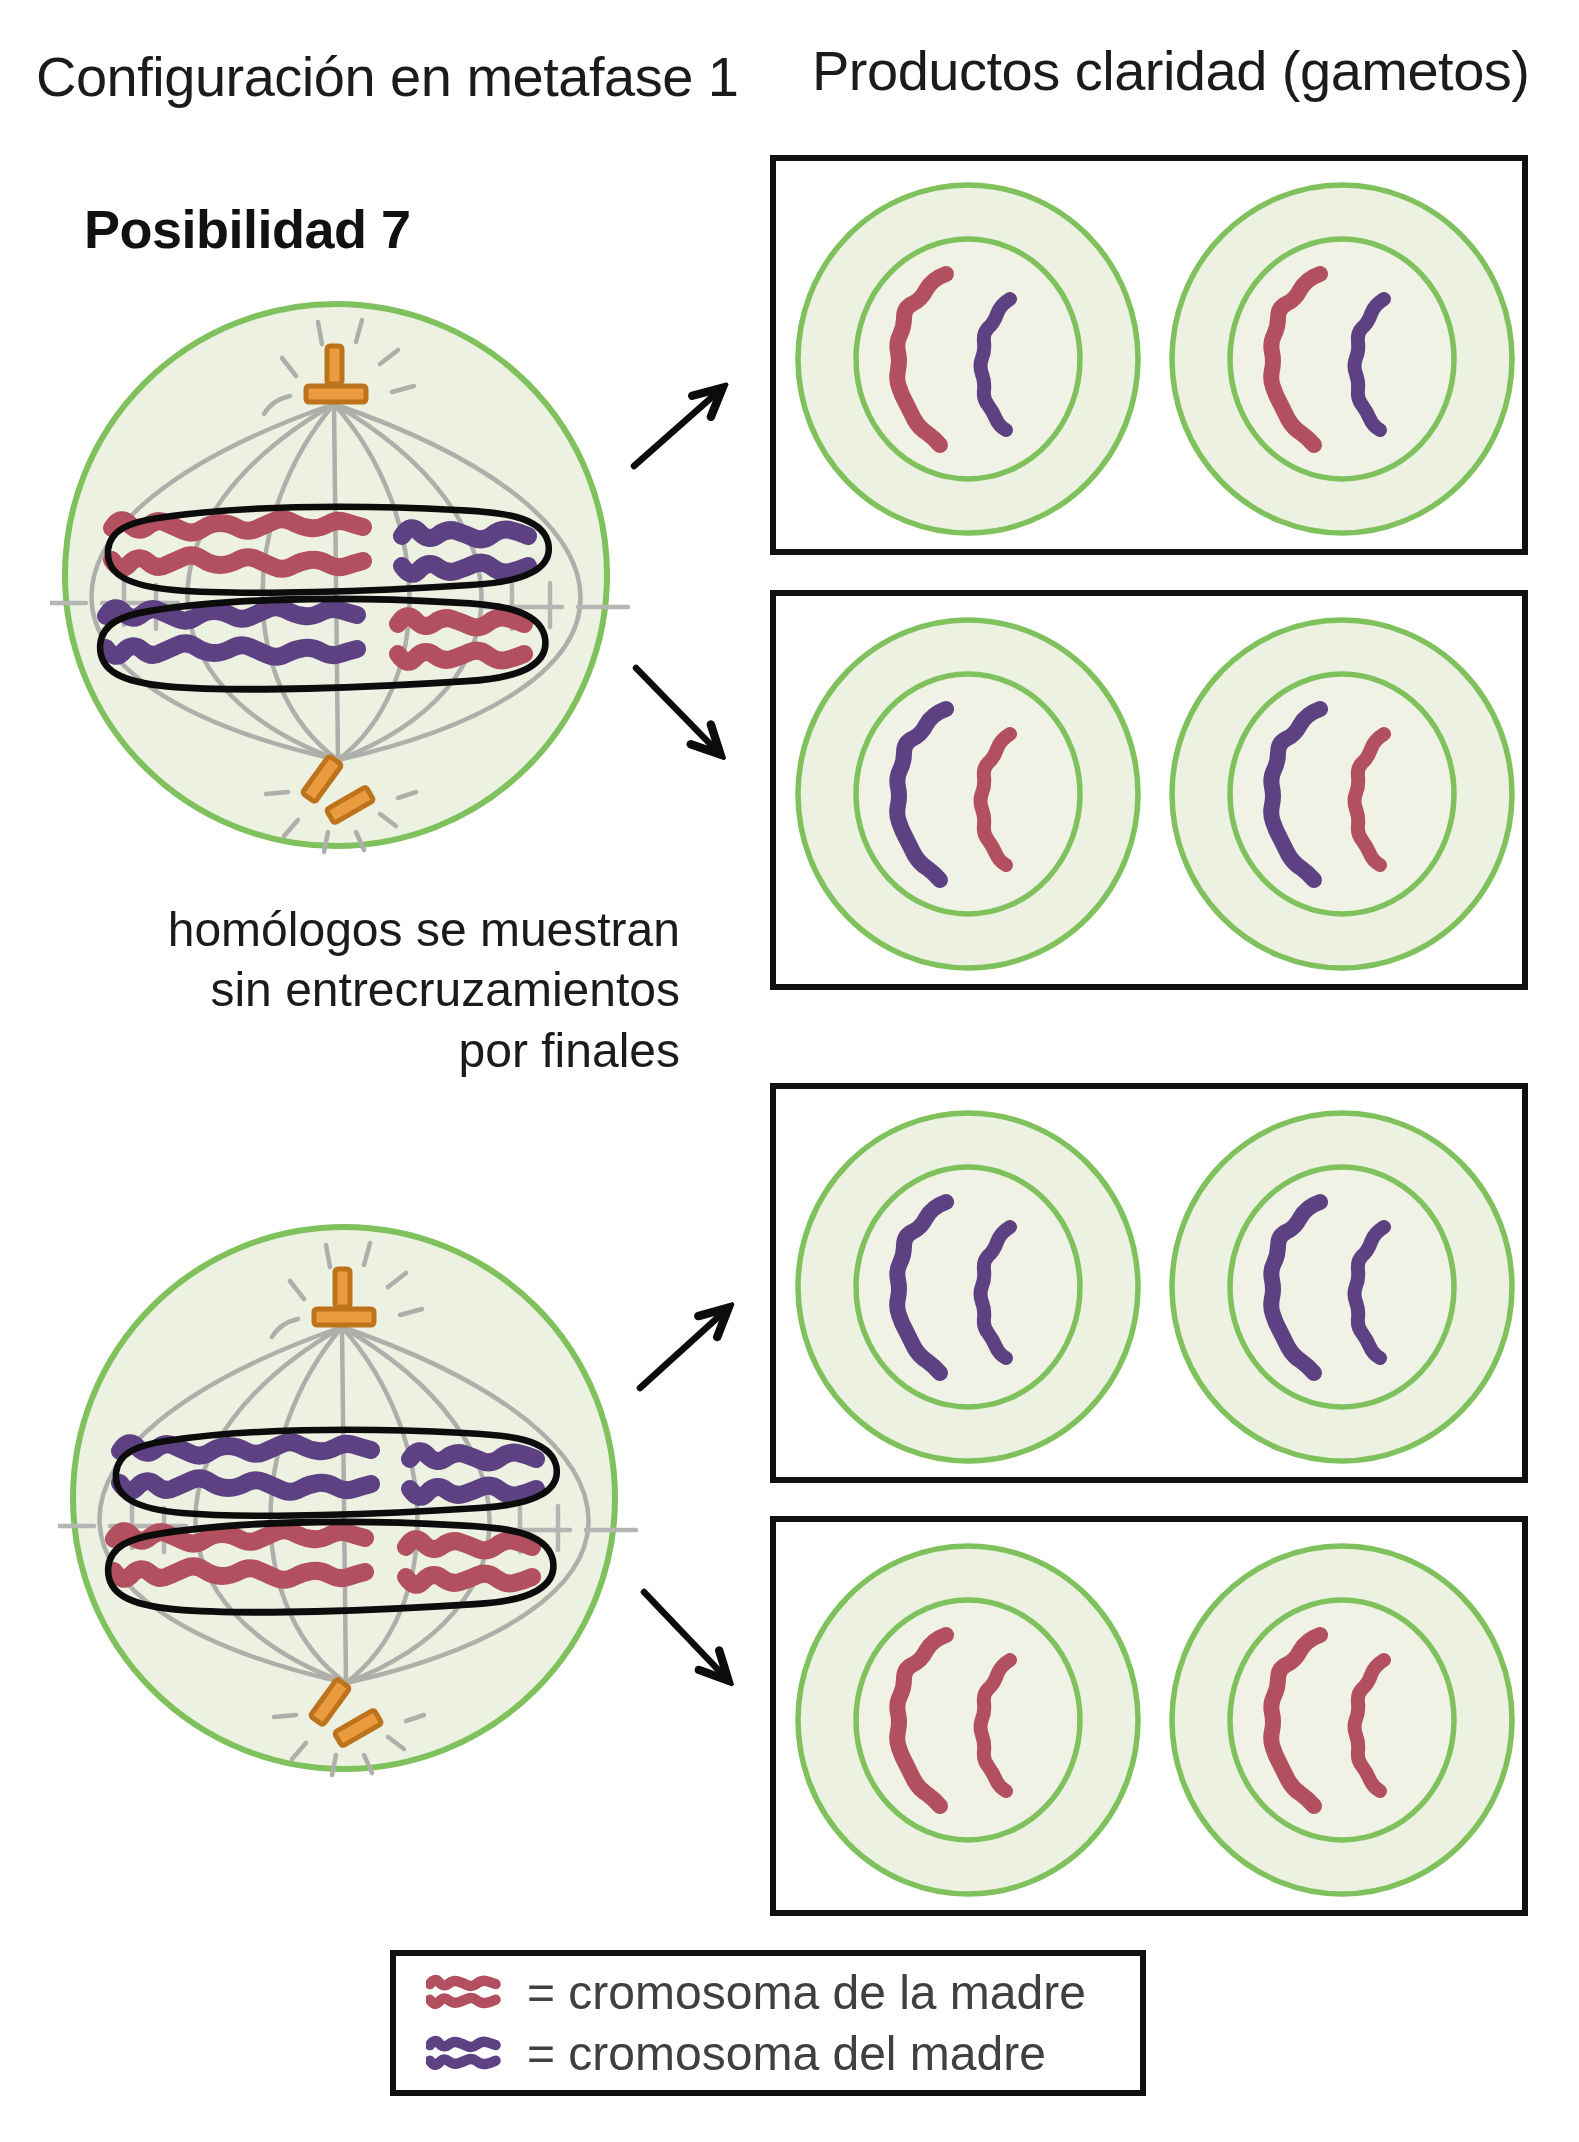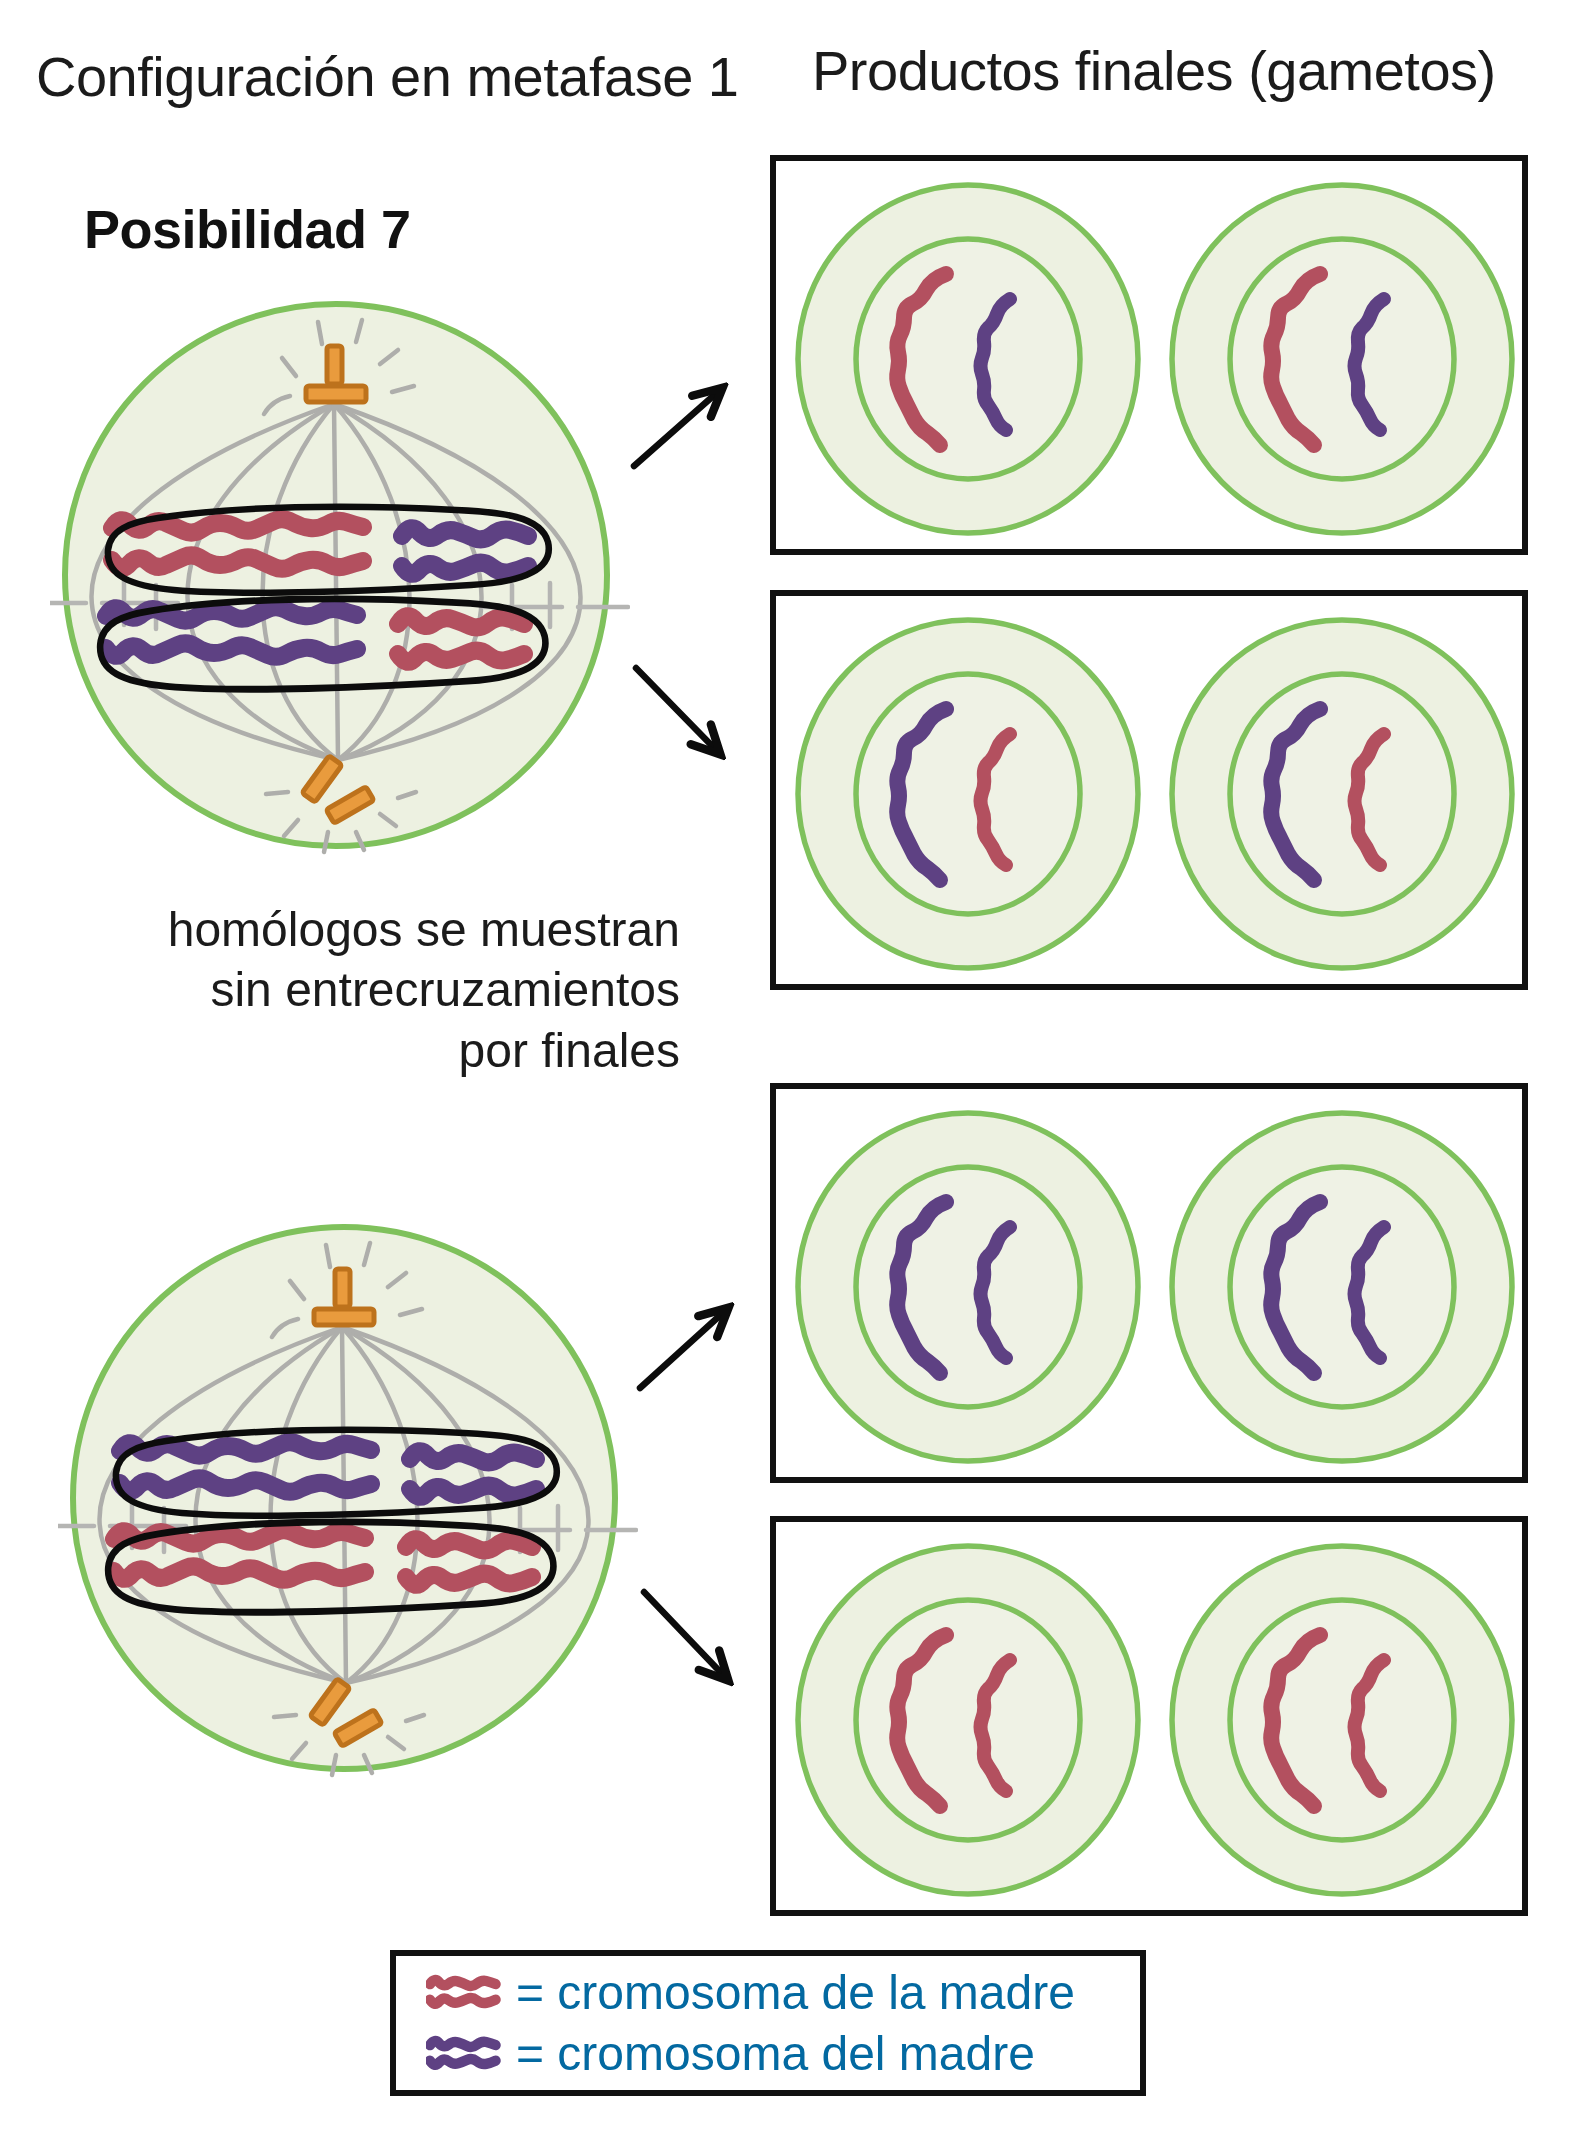--- a/index.html
+++ b/index.html
@@ -5,21 +5,21 @@
   html,body { margin:0; padding:0; background:#ffffff; }
   body { font-family:"Liberation Sans", sans-serif; }
   .canvas { position:relative; width:1579px; height:2142px; background:#ffffff; overflow:hidden; }
   .abs { position:absolute; }
   .title { font-size:56px; letter-spacing:-0.5px; color:#1b1b1b; white-space:nowrap; }
   .header { font-size:54px; font-weight:700; letter-spacing:-0.5px; color:#111111; white-space:nowrap; }
   .note { font-size:48px; line-height:1.26; color:#1b1b1b; text-align:right; }
   .gbox { position:absolute; left:770px; width:758px; height:400px; border:6px solid #111111; background:#ffffff; box-sizing:border-box; }
   .gbox svg { display:block; }
   .legend-box { position:absolute; left:390px; top:1950px; width:756px; height:146px; border:6px solid #111111; box-sizing:border-box; background:#ffffff; display:flex; flex-direction:column; justify-content:center; gap:6px; padding-left:30px; }
-  .legend-row { display:flex; align-items:center; gap:14px; font-size:48px; color:#0369a1; white-space:nowrap; }
+  .legend-row { display:flex; align-items:center; gap:25px; font-size:48px; color:#404040; white-space:nowrap; }
   svg use { fill:none; stroke-linecap:round; stroke-linejoin:round; }
   svg .ln { fill:none; stroke-linecap:round; }
   .overlay { pointer-events:none; }
 </style>
 </head>
 <body>
 
 <div class="canvas">
 
   <svg width="0" height="0" style="position:absolute" aria-hidden="true">
@@ -29,21 +29,21 @@
       <path id="chrL" d="M 56 3 q -14 5 -20 16 q -5 10 -14 14 q -8 4 -8 14 q 0 9 -4 17 q -4 8 -2 17 q 2 9 0 18 q -2 9 1 17 q 3 9 7 16 q 4 8 8 16 q 5 9 13 14 q 7 5 13 12"></path>
       <path id="chrS" d="M 34 2 q -10 6 -13 15 q -3 9 -9 14 q -5 5 -4 14 q 1 9 -2 16 q -3 8 0 16 q 3 8 2 16 q -1 9 4 15 q 5 7 8 14 q 3 7 10 11"></path>
       <path id="loop" d="M 72 16 C 150 4 260 2 370 8 C 415 10 455 14 462 40 C 468 66 440 80 385 83 C 290 89 160 94 88 88 C 45 84 20 74 22 48 C 24 28 44 20 72 16 Z"></path>
       <marker id="ah" viewBox="0 0 12 12" refX="9" refY="6" markerWidth="6.5" markerHeight="6.5" orient="auto">
         <path d="M2 2 L10 6 L2 10" fill="none" stroke-width="2.4" stroke-linecap="round" stroke="#0c0c0c"></path>
       </marker>
     </defs>
   </svg>
 
   <div class="title abs" style="left:36px; top:44px">Configuración en metafase 1</div>
-  <div class="title abs" style="left:812px; top:38px">Productos finales (gametos)</div>
+  <div class="title abs" style="left:812px; top:38px">Productos claridad (gametos)</div>
 
   <div class="header abs" style="left:84px; top:198px">Posibilidad 7</div>
 
   <svg class="abs" style="left:50px; top:292px" width="580" height="572" viewBox="0 0 580 572">
     <circle cx="286" cy="283" r="271" stroke-width="6" fill="#edf1e1" stroke="#7fc15c"></circle>
     <g class="ln" stroke-width="4.5" stroke="#aeaeab">
       <path d="M284 112 C -40 225 -40 395 288 468"></path>
       <path d="M284 112 C 88 225 88 395 288 468"></path>
       <path d="M284 112 C 188 225 188 395 288 468"></path>
       <path d="M284 112 L 288 468"></path>

